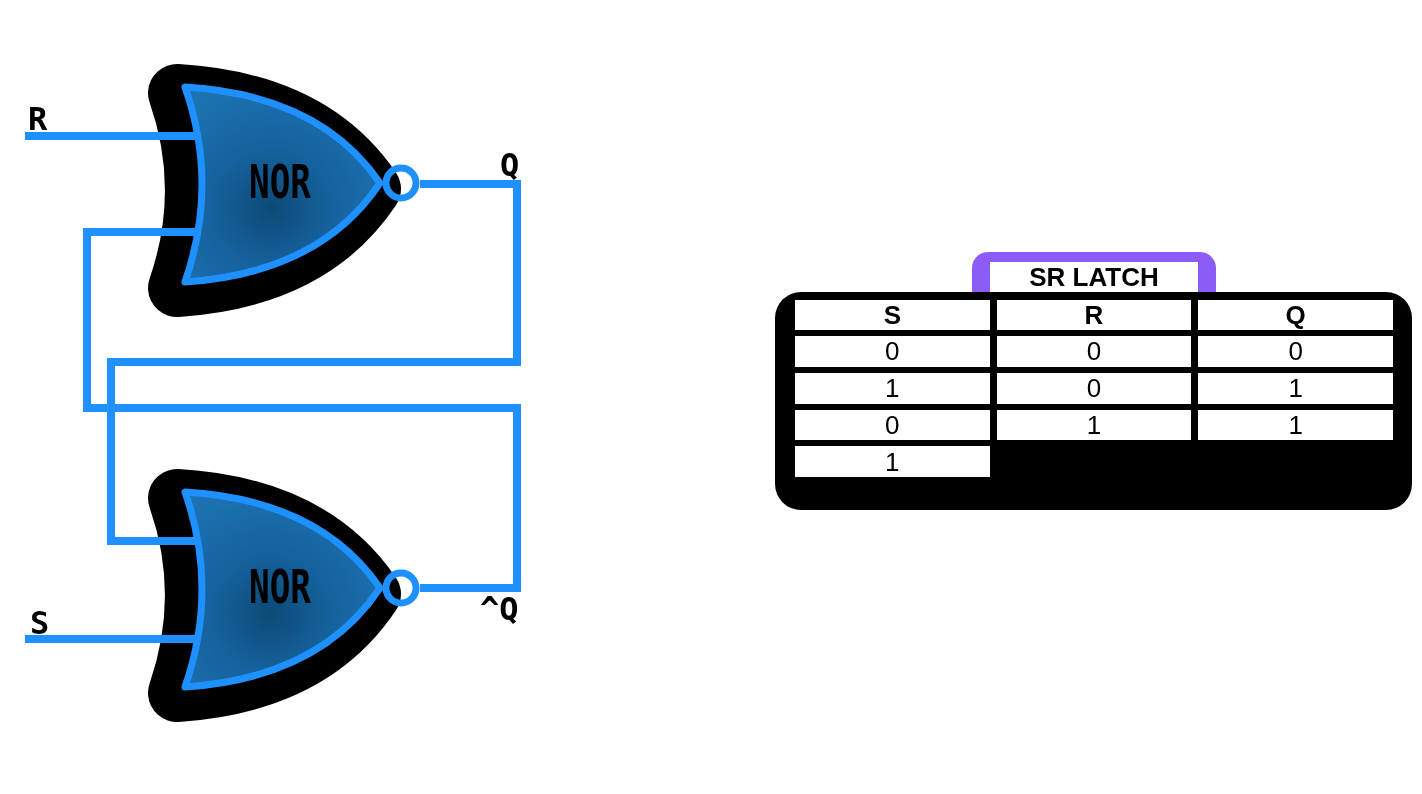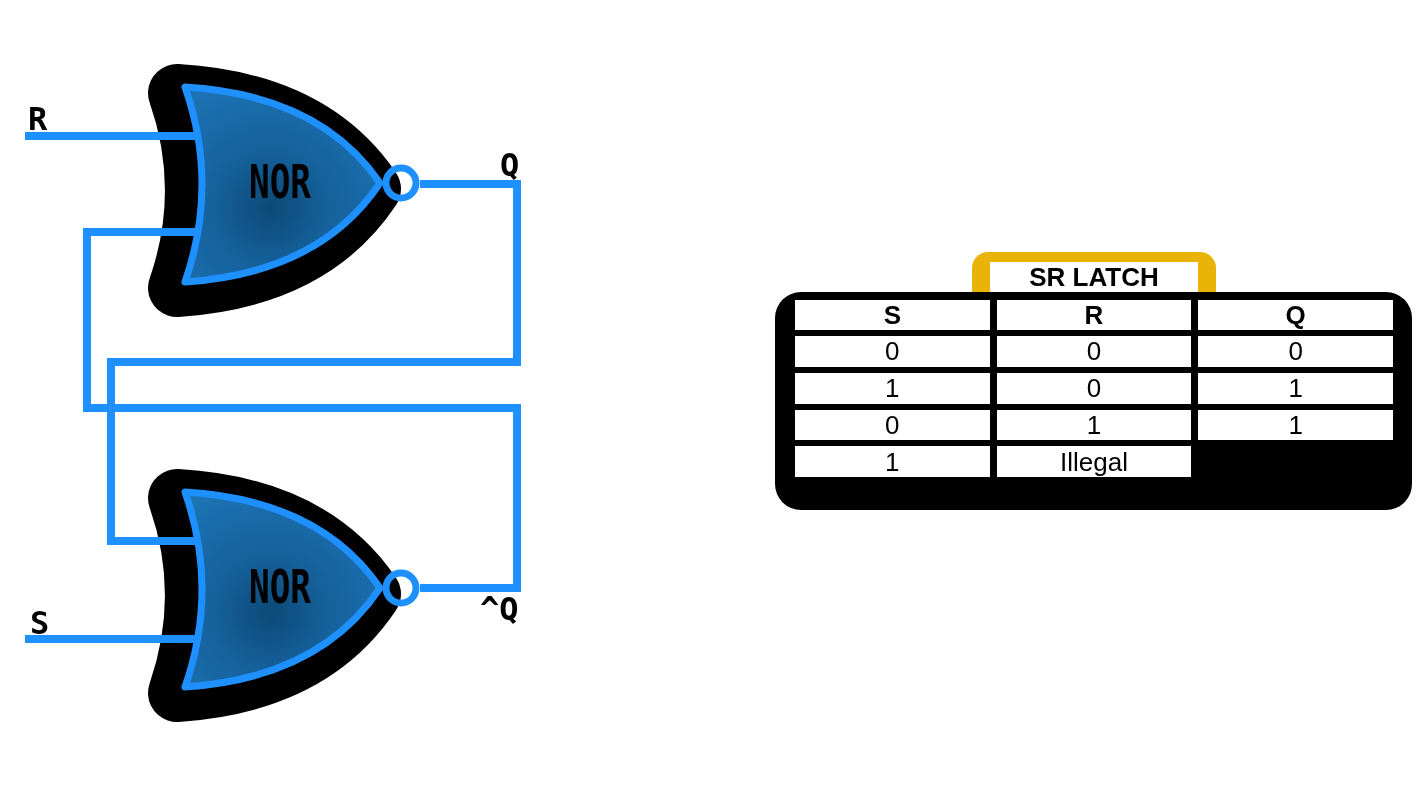--- a/index.html
+++ b/index.html
@@ -5,21 +5,21 @@
   html,body{margin:0;padding:0;background:#fff;}
   #stage{position:relative;width:1422px;height:794px;background:#ffffff;overflow:hidden;
          font-family:"Liberation Sans",sans-serif;}
   #circuit-svg{position:absolute;left:0;top:0;}
   #circuit-svg text{font-family:"DejaVu Sans Mono",monospace;font-weight:bold;fill:#000;}
   .io-label{font-size:32px;}
   .gate-label{font-size:46px;}
 
   
   .tt-tab{position:absolute;left:972px;top:252px;width:244px;height:40px;
-          background:#eab308;border-radius:16px 16px 0 0;}
+          background:#8b5cf6;border-radius:16px 16px 0 0;}
   .tt-tab-inner{position:absolute;left:18px;top:10px;width:208px;height:30px;background:#fff;
           display:flex;align-items:center;justify-content:center;
           font-weight:bold;font-size:26px;color:#000;}
   .tt-card{position:absolute;left:775px;top:292px;width:637px;height:218px;
           background:#000;border-radius:26px;}
   .tt-grid{position:absolute;left:20px;top:8px;right:19px;bottom:33px;
           display:grid;grid-template-columns:1fr 1fr 1fr;
           grid-template-rows:30px 1fr 1fr 1fr 1fr;gap:6px 7px;background:#000;}
   .tt-cell{background:#fff;display:flex;align-items:center;justify-content:center;
           font-size:26px;color:#000;line-height:1;}
@@ -88,17 +88,16 @@
       <div class="tt-cell">0</div>
       <div class="tt-cell">1</div>
       <div class="tt-cell">0</div>
 
       <div class="tt-cell">1</div>
       <div class="tt-cell">0</div>
       <div class="tt-cell">1</div>
 
       <div class="tt-cell">1</div>
       <div class="tt-cell">1</div>
-      <div class="tt-cell">Illegal</div>
     </div>
   </div>
 
 </div>
 
 </body></html>

